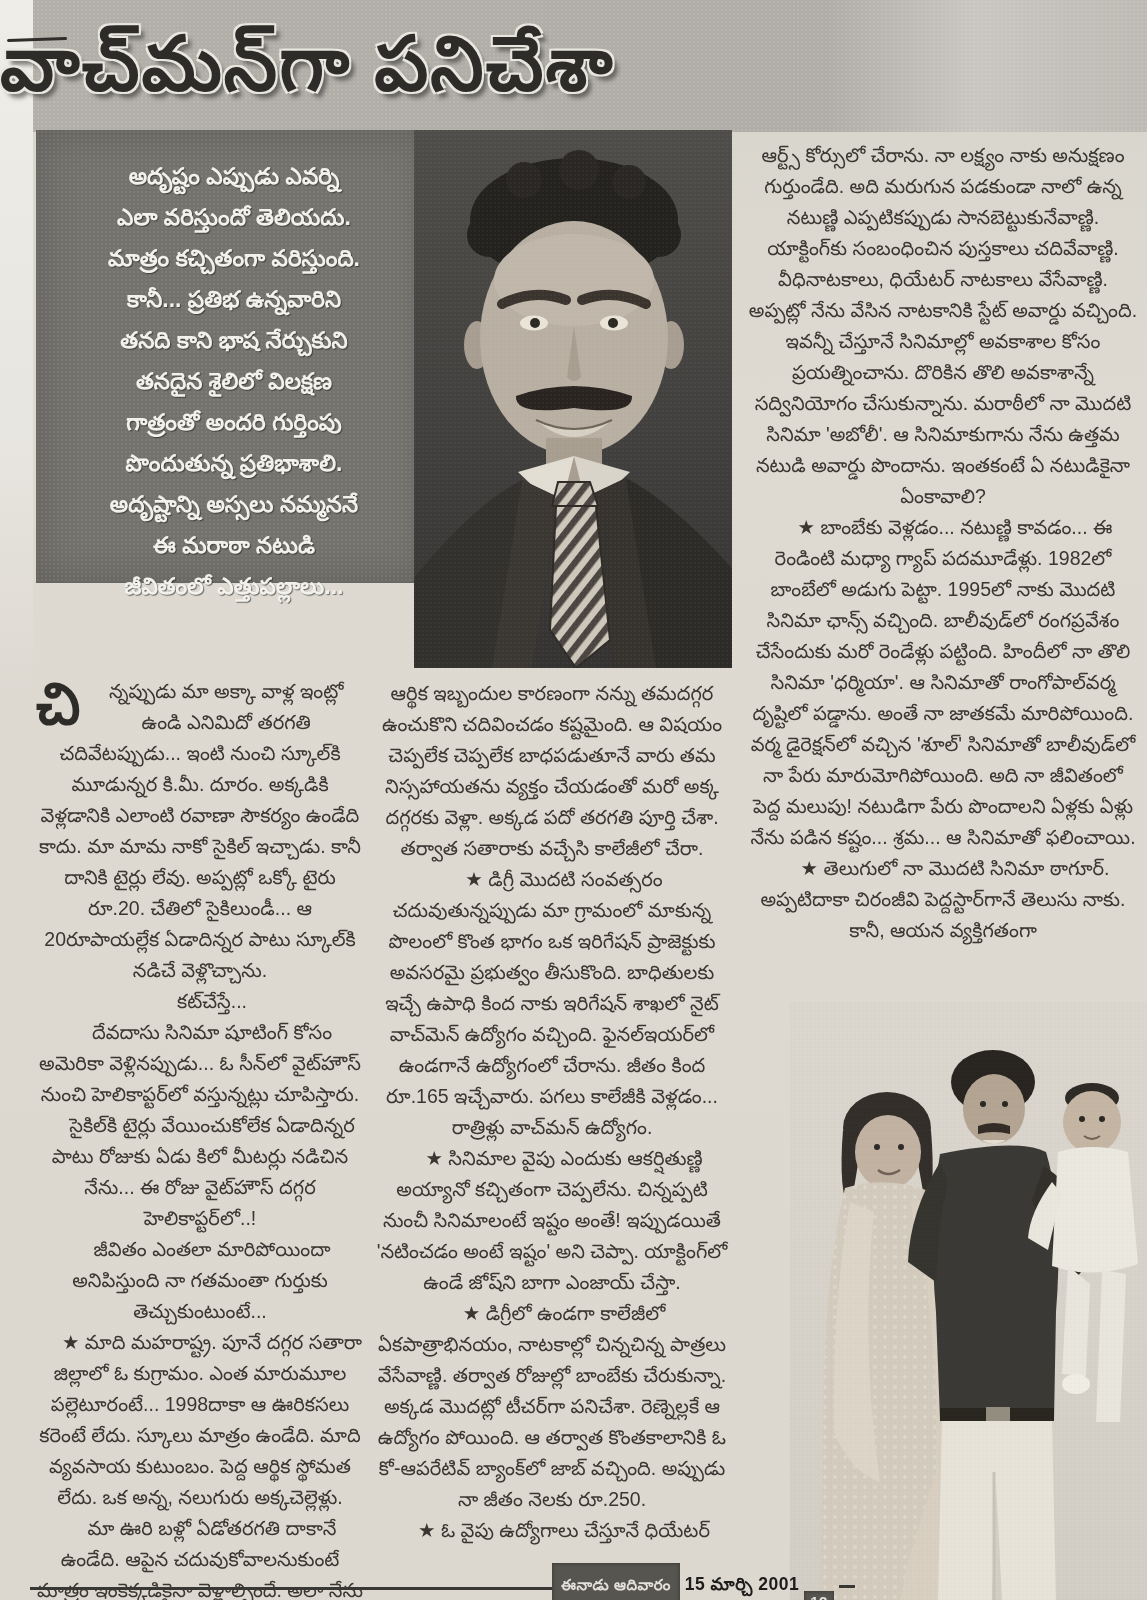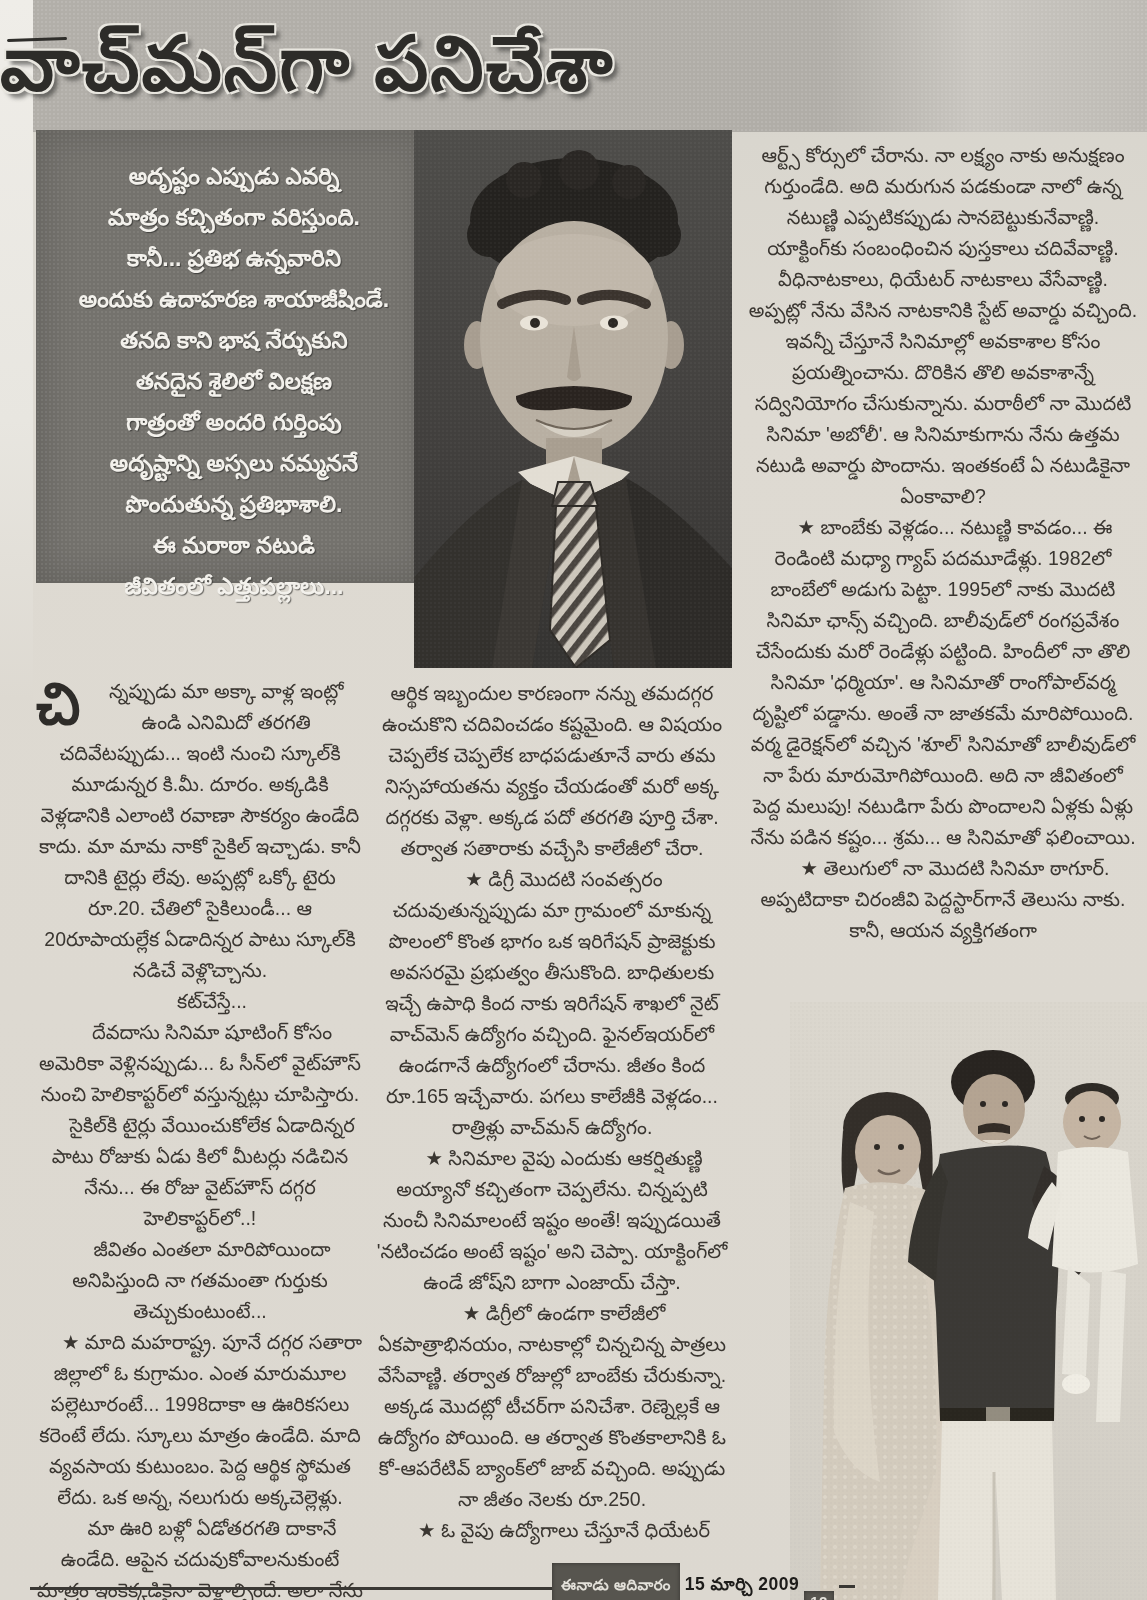--- a/index.html
+++ b/index.html
@@ -63,28 +63,28 @@
 
   <div class="top-band"></div>
   <div class="left-strip"></div>
   <div class="scratch"></div>
 
   <div class="headline">వాచ్‌మన్‌గా పనిచేశా</div>
 
   <div class="quote-box">
     <div class="quote-inner">
       <div class="quote-line">అదృష్టం ఎప్పుడు ఎవర్ని</div>
+      <div class="quote-line">ఎలా వరిస్తుందో తెలియదు.</div>
       <div class="quote-line">మాత్రం కచ్చితంగా వరిస్తుంది.</div>
       <div class="quote-line">కానీ... ప్రతిభ ఉన్నవారిని</div>
-      <div class="quote-line">అందుకు ఉదాహరణ శాయాజీషిండే.</div>
       <div class="quote-line">తనది కాని భాష నేర్చుకుని</div>
       <div class="quote-line">తనదైన శైలిలో విలక్షణ</div>
       <div class="quote-line">గాత్రంతో అందరి గుర్తింపు</div>
+      <div class="quote-line">పొందుతున్న ప్రతిభాశాలి.</div>
       <div class="quote-line">అదృష్టాన్ని అస్సలు నమ్మననే</div>
-      <div class="quote-line">పొందుతున్న ప్రతిభాశాలి.</div>
       <div class="quote-line">ఈ మరాఠా నటుడి</div>
       <div class="quote-line">జీవితంలో ఎత్తుపల్లాలు...</div>
     </div>
   </div>
 
   <div class="portrait">
     <svg width="318" height="538" viewBox="0 0 318 538" xmlns="http://www.w3.org/2000/svg">
       <defs>
         <linearGradient id="pbg" x1="0" y1="0" x2="0" y2="1">
           <stop offset="0" stop-color="#4e4d4a"></stop>
@@ -221,18 +221,18 @@
       <path d="M312,268 L306,420 L330,420 L336,272 Z" fill="#e8e5dc"></path>
       <ellipse cx="286" cy="382" rx="14" ry="10" fill="#f0ede4"></ellipse>
       <path d="M262,180 Q240,210 238,236 L258,248 Q266,214 272,192 Z" fill="#e9e6dd"></path>
       <rect width="357" height="598" fill="url(#fgrain)"></rect>
     </svg>
   </div>
 
   <div class="footer-line"></div>
   <div class="footer">
     <span class="badge">ఈనాడు ఆదివారం</span>
-    <span class="footer-date">15 మార్చి 2009</span>
+    <span class="footer-date">15 మార్చి 2001</span>
     <span class="badge page-num">12</span>
     <span class="footer-dash"></span>
   </div>
 
 </div>
 
 </body></html>

